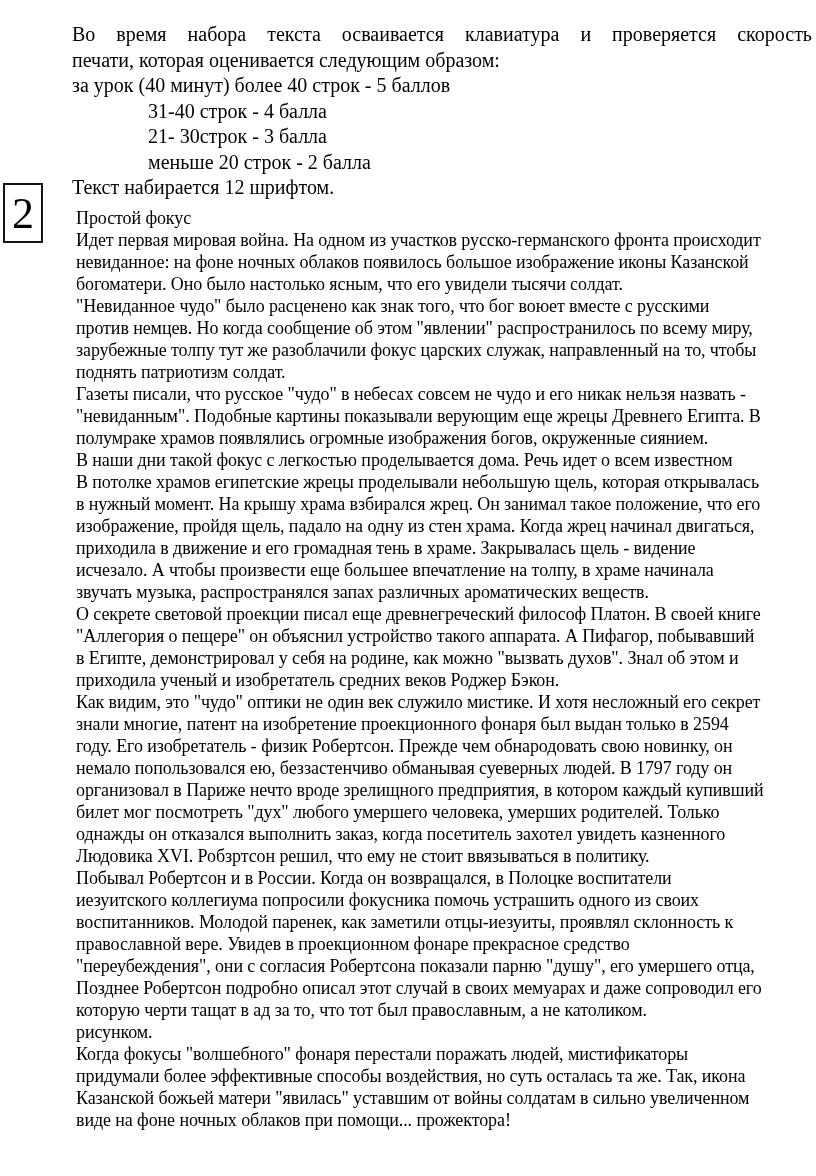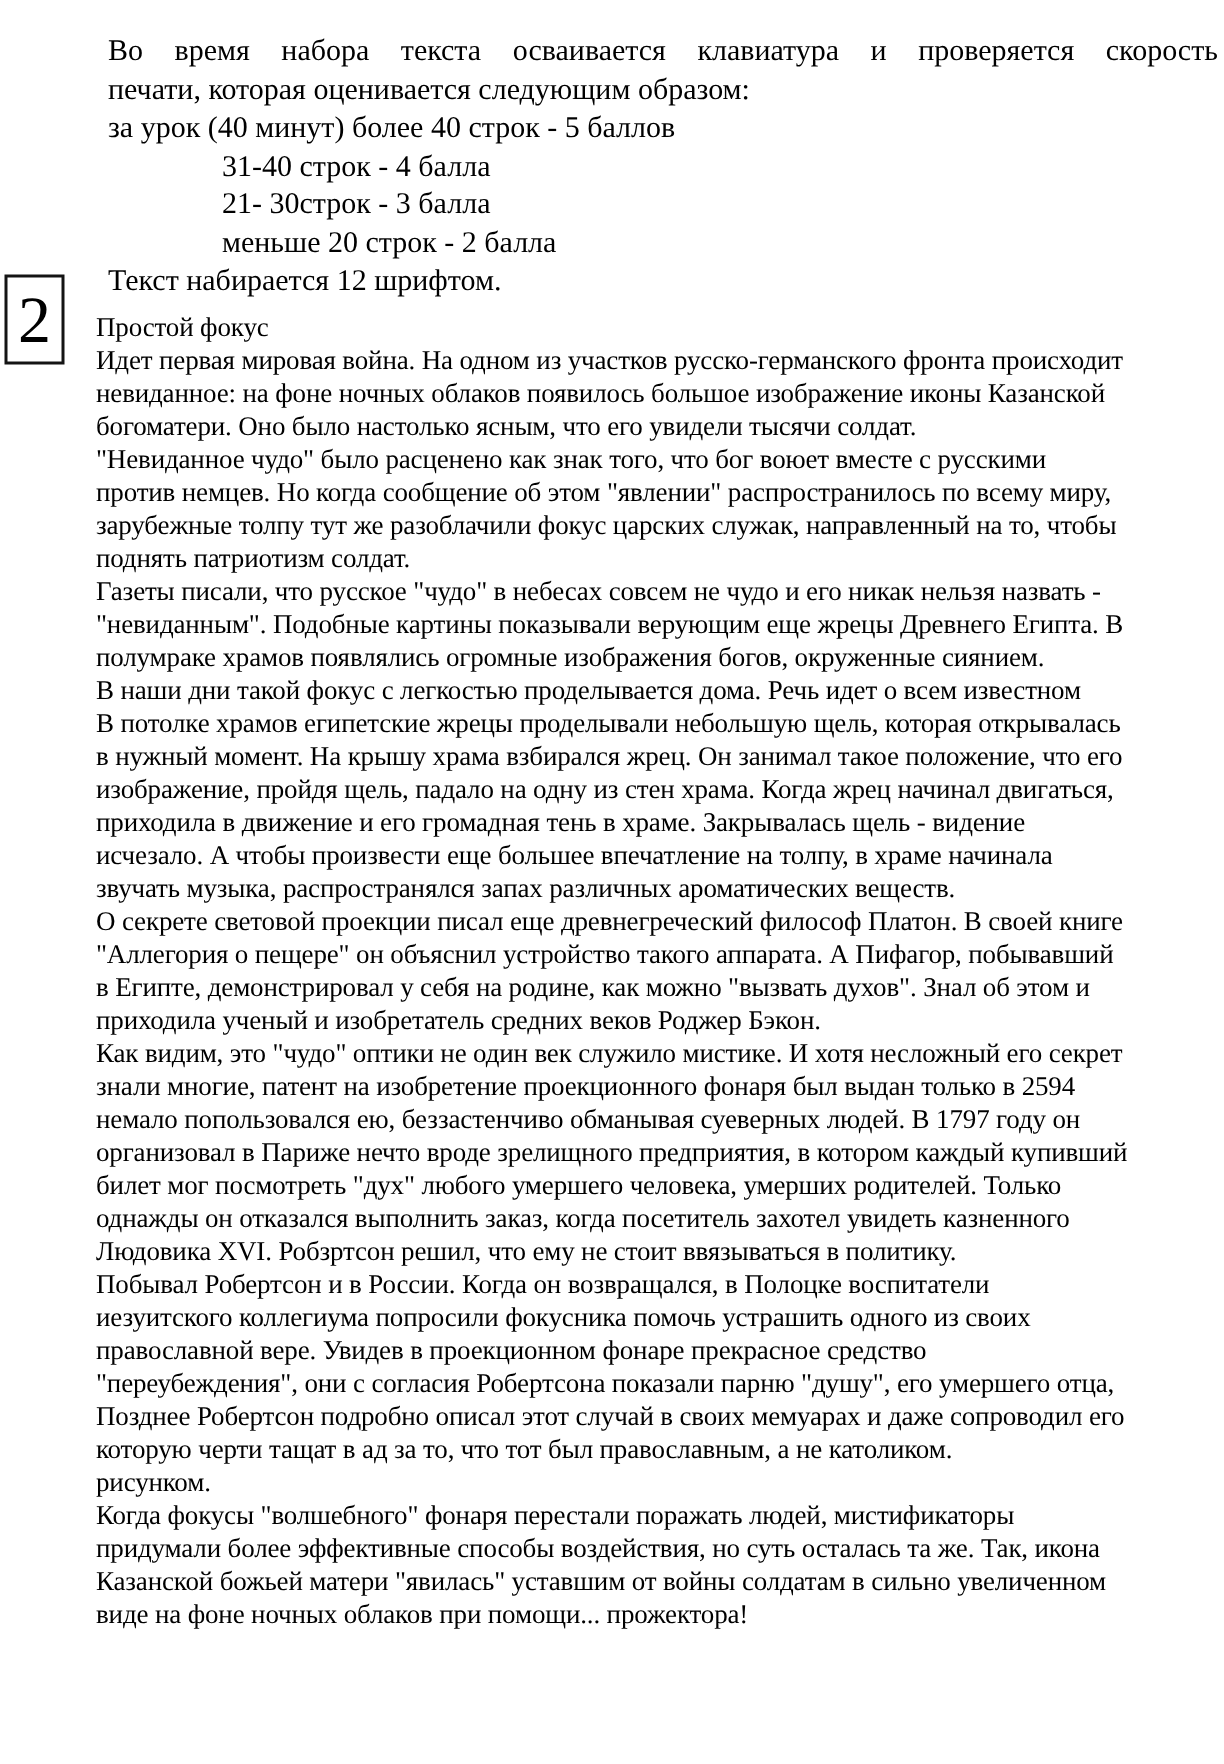--- a/index.html
+++ b/index.html
@@ -29,21 +29,21 @@
     left: 3px; top: 183px;
     width: 40px; height: 60px;
     border: 2px solid #141414;
     box-sizing: border-box;
     display: flex; align-items: center; justify-content: center;
     font-size: 44px;
     background: #ffffff;
   }
   .passage {
     position: absolute;
-    left: 64px; top: 207px; width: 741px;
+    left: 76px; top: 207px; width: 741px;
     font-size: 18px; line-height: 22px;
     letter-spacing: -0.1px;
   }
   .passage-title { height: 22px; white-space: nowrap; }
   .passage-body div { height: 22px; white-space: nowrap; }
 </style>
 </head>
 <body>
 
 <div class="intro">
@@ -81,27 +81,29 @@
       <div>изображение, пройдя щель, падало на одну из стен храма. Когда жрец начинал двигаться,</div>
       <div>приходила в движение и его громадная тень в храме. Закрывалась щель - видение</div>
       <div>исчезало. А чтобы произвести еще большее впечатление на толпу, в храме начинала</div>
       <div>звучать музыка, распространялся запах различных ароматических веществ.</div>
       <div>О секрете световой проекции писал еще древнегреческий философ Платон. В своей книге</div>
       <div>"Аллегория о пещере" он объяснил устройство такого аппарата. А Пифагор, побывавший</div>
       <div>в Египте, демонстрировал у себя на родине, как можно "вызвать духов". Знал об этом и</div>
       <div>приходила ученый и изобретатель средних веков Роджер Бэкон.</div>
       <div>Как видим, это "чудо" оптики не один век служило мистике. И хотя несложный его секрет</div>
       <div>знали многие, патент на изобретение проекционного фонаря был выдан только в 2594</div>
+      <div>году. Его изобретатель - физик Робертсон. Прежде чем обнародовать свою новинку, он</div>
       <div>немало попользовался ею, беззастенчиво обманывая суеверных людей. В 1797 году он</div>
       <div>организовал в Париже нечто вроде зрелищного предприятия, в котором каждый купивший</div>
       <div>билет мог посмотреть "дух" любого умершего человека, умерших родителей. Только</div>
       <div>однажды он отказался выполнить заказ, когда посетитель захотел увидеть казненного</div>
       <div>Людовика XVI. Робзртсон решил, что ему не стоит ввязываться в политику.</div>
       <div>Побывал Робертсон и в России. Когда он возвращался, в Полоцке воспитатели</div>
       <div>иезуитского коллегиума попросили фокусника помочь устрашить одного из своих</div>
+      <div>воспитанников. Молодой паренек, как заметили отцы-иезуиты, проявлял склонность к</div>
       <div>православной вере. Увидев в проекционном фонаре прекрасное средство</div>
       <div>"переубеждения", они с согласия Робертсона показали парню "душу", его умершего отца,</div>
       <div>Позднее Робертсон подробно описал этот случай в своих мемуарах и даже сопроводил его</div>
       <div>которую черти тащат в ад за то, что тот был православным, а не католиком.</div>
       <div>рисунком.</div>
       <div>Когда фокусы "волшебного" фонаря перестали поражать людей, мистификаторы</div>
       <div>придумали более эффективные способы воздействия, но суть осталась та же. Так, икона</div>
       <div>Казанской божьей матери "явилась" уставшим от войны солдатам в сильно увеличенном</div>
       <div>виде на фоне ночных облаков при помощи... прожектора!</div>
     </div>

